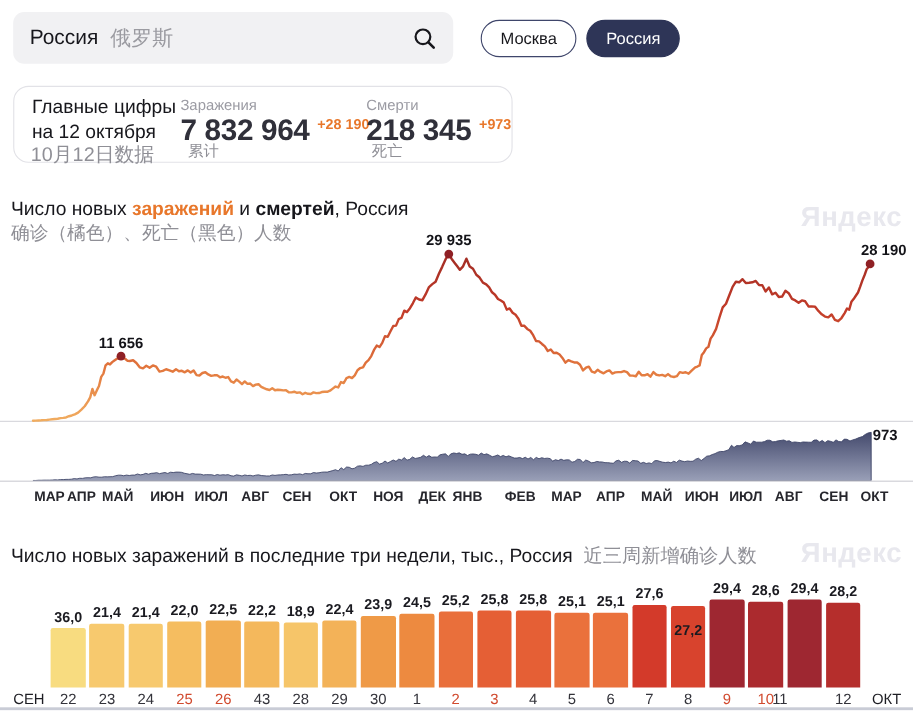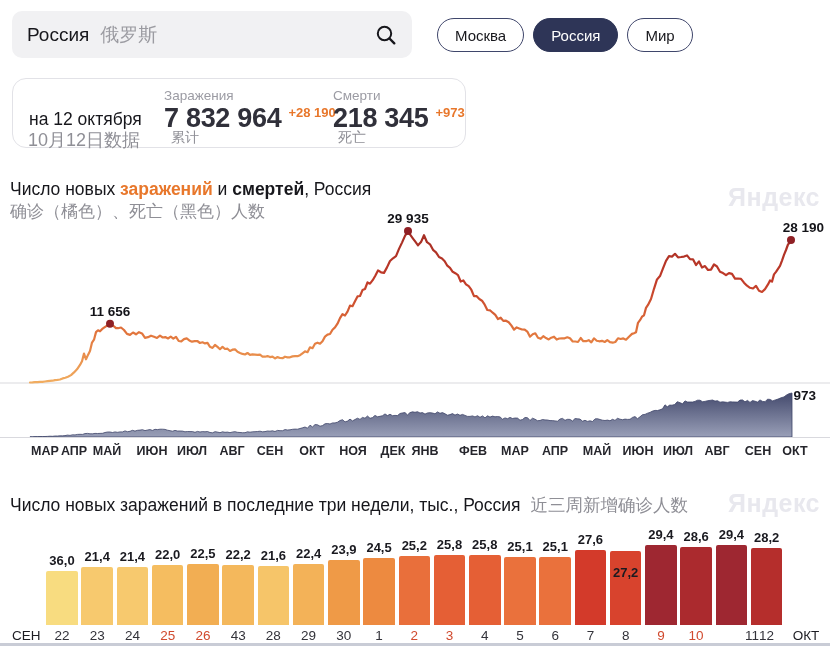--- a/index.html
+++ b/index.html
@@ -70,24 +70,24 @@
     <span class="search-ic">
       <svg width="22" height="22" viewBox="0 0 22 22">
         <circle cx="9.5" cy="9.5" r="6.7" fill="none" stroke="#17171c" stroke-width="2"></circle>
         <line x1="14.5" y1="14.5" x2="19.3" y2="19.3" stroke="#17171c" stroke-width="2.4" stroke-linecap="round"></line>
       </svg>
     </span>
   </div>
   <div class="tabs" id="tabs">
       <button class="pill">Москва</button>
       <button class="pill active">Россия</button>
-      <button class="pill">Мир</button>
     </div>
 
   <div class="stats-card">
+    <div class="sc-t1">Главные цифры</div>
     <div class="sc-t2">на 12 октября</div>
     <div class="sc-zh">10月12日数据</div>
     <div class="col-cases">
       <div class="stat-label">Заражения</div>
       <div class="stat-value"><span>7 832 964</span><span class="stat-delta">+28 190</span></div>
       <div class="stat-zh">累计</div>
     </div>
     <div class="col-deaths">
       <div class="stat-label">Смерти</div>
       <div class="stat-value"><span>218 345</span><span class="stat-delta">+973</span></div>
@@ -167,21 +167,21 @@
       <div class="bar-value" style="left: 75.23px; top: 548.769px;">21,4</div>
       <div class="bar" style="left: 116.71px; top: 566.769px; width: 31.5px; height: 58.2313px; background: rgb(247, 201, 110);"></div>
       <div class="bar-value" style="left: 110.46px; top: 548.769px;">21,4</div>
       <div class="bar" style="left: 151.94px; top: 565.136px; width: 31.5px; height: 59.8639px; background: rgb(245, 189, 96);"></div>
       <div class="bar-value" style="left: 145.69px; top: 547.136px;">22,0</div>
       <div class="bar" style="left: 187.17px; top: 563.776px; width: 31.5px; height: 61.2245px; background: rgb(242, 174, 83);"></div>
       <div class="bar-value" style="left: 180.92px; top: 545.776px;">22,5</div>
       <div class="bar" style="left: 222.4px; top: 564.592px; width: 31.5px; height: 60.4082px; background: rgb(244, 184, 92);"></div>
       <div class="bar-value" style="left: 216.15px; top: 546.592px;">22,2</div>
       <div class="bar" style="left: 257.63px; top: 566.224px; width: 31.5px; height: 58.7755px; background: rgb(246, 197, 105);"></div>
-      <div class="bar-value" style="left: 251.38px; top: 548.224px;">21,6</div>
+      <div class="bar-value" style="left: 251.38px; top: 548.224px;">18,9</div>
       <div class="bar" style="left: 292.86px; top: 564.048px; width: 31.5px; height: 60.9524px; background: rgb(243, 178, 88);"></div>
       <div class="bar-value" style="left: 286.61px; top: 546.048px;">22,4</div>
       <div class="bar" style="left: 328.09px; top: 559.966px; width: 31.5px; height: 65.034px; background: rgb(239, 154, 71);"></div>
       <div class="bar-value" style="left: 321.84px; top: 541.966px;">23,9</div>
       <div class="bar" style="left: 363.32px; top: 558.333px; width: 31.5px; height: 66.6667px; background: rgb(237, 138, 64);"></div>
       <div class="bar-value" style="left: 357.07px; top: 540.333px;">24,5</div>
       <div class="bar" style="left: 398.55px; top: 556.429px; width: 31.5px; height: 68.5714px; background: rgb(233, 111, 59);"></div>
       <div class="bar-value" style="left: 392.3px; top: 538.429px;">25,2</div>
       <div class="bar" style="left: 433.78px; top: 554.796px; width: 31.5px; height: 70.2041px; background: rgb(229, 95, 53);"></div>
       <div class="bar-value" style="left: 427.53px; top: 536.796px;">25,8</div>
@@ -217,20 +217,20 @@
       <div class="day-label" style="left: 357.07px;">1</div>
       <div class="day-label weekend" style="left: 392.3px;">2</div>
       <div class="day-label weekend" style="left: 427.53px;">3</div>
       <div class="day-label" style="left: 462.76px;">4</div>
       <div class="day-label" style="left: 497.99px;">5</div>
       <div class="day-label" style="left: 533.22px;">6</div>
       <div class="day-label" style="left: 568.45px;">7</div>
       <div class="day-label" style="left: 603.68px;">8</div>
       <div class="day-label weekend" style="left: 638.91px;">9</div>
       <div class="day-label weekend" style="left: 674.14px;">10</div>
-      <div class="day-label" style="left: 730px;">11</div>
+      <div class="day-label" style="left: 687px;">11</div>
       <div class="day-label" style="left: 744.6px;">12</div>
       <div class="axis-month" style="left: 12px;">СЕН</div>
       <div class="axis-month" style="left: 806px; transform: translateX(-50%);">ОКТ</div>
     </div>
 
   <div class="bottom-strip"></div>
 </div>
 
 </body></html>

